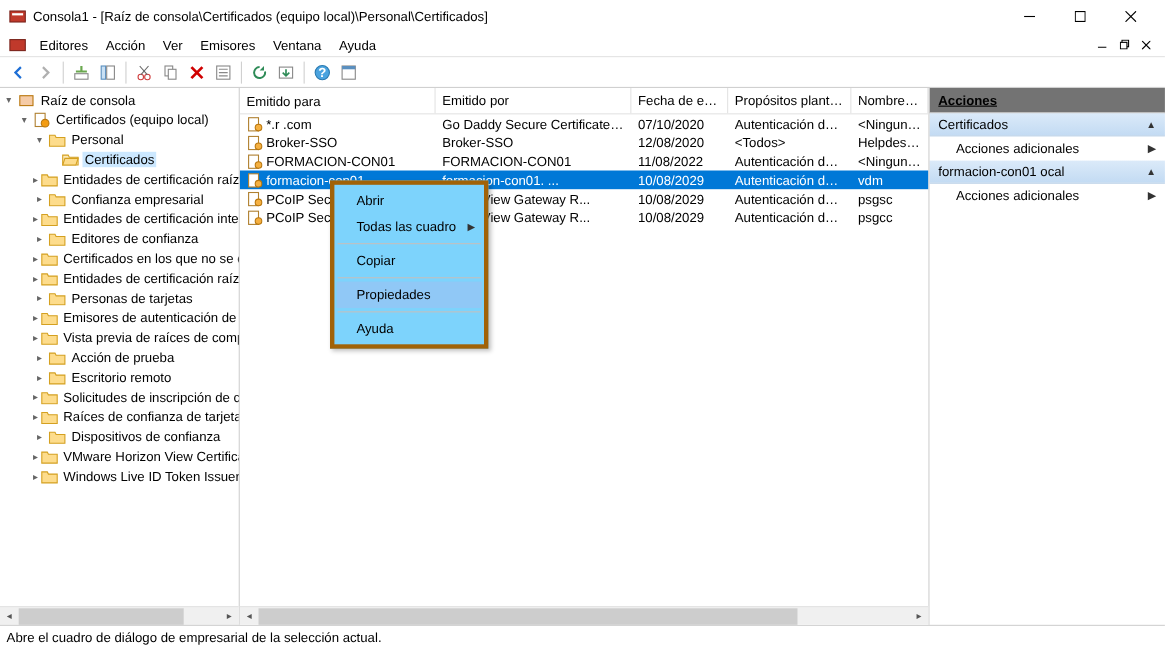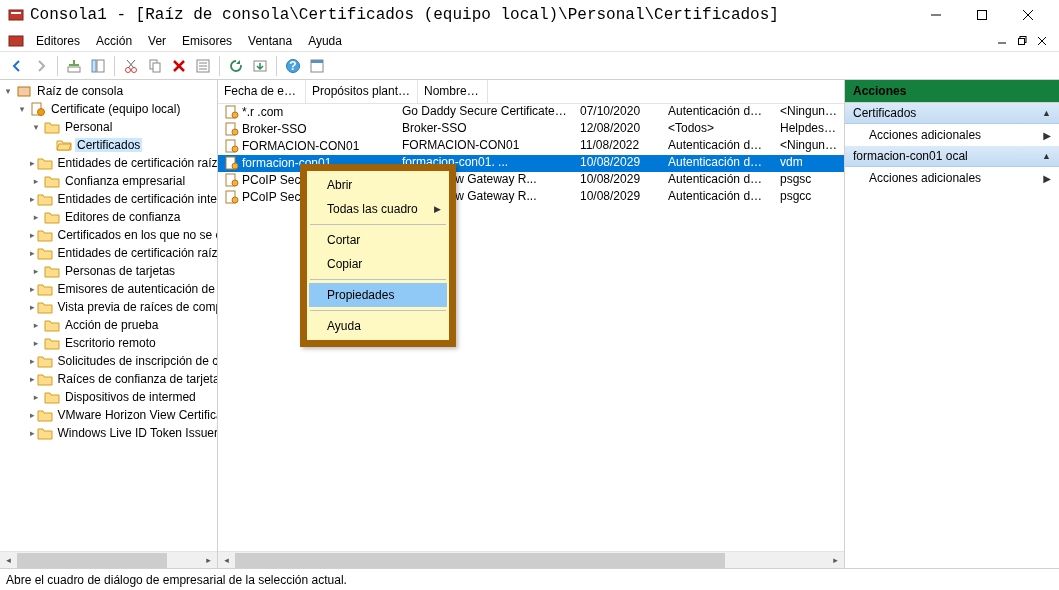--- a/index.html
+++ b/index.html
@@ -1,19 +1,19 @@
 <!DOCTYPE html>
 <html><head>
 <meta charset="utf-8">
 <style>
 * { box-sizing: border-box; margin: 0; padding: 0; font-family: "Segoe UI", Tahoma, sans-serif; font-size: 12px; }
 body { background: #fff; width: 1059px; height: 590px; overflow: hidden; display: flex; flex-direction: column; }
 .titlebar { height: 30px; display: flex; align-items: center; padding: 0 8px; }
 .titlebar .icon { width: 16px; height: 16px; margin-right: 6px; display: flex; align-items: center; justify-content: center; }
-.titlebar .title { flex: 1; font-size: 16px; font-family: Liberation Mono, monospace; }
+.titlebar .title { flex: 1; font-size: 12px; }
 .win-controls { display: flex; gap: 0; }
 .win-btn { width: 46px; height: 30px; display: flex; align-items: center; justify-content: center; }
 .menubar { height: 22px; display: flex; align-items: center; padding: 0 8px; border-bottom: 1px solid #e3e3e3; }
 .menubar .menu-item { padding: 2px 8px; cursor: default; }
 .mdi-controls { margin-left: auto; display: flex; gap: 2px; }
 .mdi-btn { width: 18px; height: 16px; display: flex; align-items: center; justify-content: center; border: 1px solid transparent; }
 .toolbar { height: 28px; display: flex; align-items: center; padding: 2px 6px; gap: 2px; border-bottom: 1px solid #d0d0d0; }
 .tb-btn { width: 22px; height: 22px; display: flex; align-items: center; justify-content: center; border: 1px solid transparent; border-radius: 2px; }
 .tb-sep { width: 1px; height: 20px; background: #d0d0d0; margin: 0 3px; }
 .main { flex: 1; display: flex; min-height: 0; }
@@ -25,30 +25,30 @@
 .tree { padding: 2px 0; }
 .tree-row { display: flex; align-items: center; height: 18px; white-space: nowrap; padding-right: 4px; }
 .tree-row .expander { width: 12px; height: 12px; display: flex; align-items: center; justify-content: center; color: #666; font-size: 9px; margin-right: 2px; }
 .tree-row .label { padding: 0 2px; }
 .tree-row.sel .label { background: #cce8ff; }
 .folder-icon { width: 16px; height: 13px; margin-right: 3px; display: inline-block; }
 .console-icon { width: 16px; height: 16px; margin-right: 3px; }
 .list-header { display: flex; height: 24px; border-bottom: 1px solid #e3e3e3; }
 .list-header .col { padding: 4px 6px; border-right: 1px solid #e3e3e3; white-space: nowrap; overflow: hidden; text-overflow: ellipsis; }
 .list-body { }
-.list-row { display: flex; height: 17px; align-items: flex-start; }
+.list-row { display: flex; height: 17px; align-items: center; }
 .list-row .cell { padding: 0 6px; white-space: nowrap; overflow: hidden; text-overflow: ellipsis; }
 .list-row.sel { background: #0078d7; color: #fff; }
 .cert-icon { width: 16px; height: 16px; margin-right: 2px; flex-shrink: 0; display: inline-flex; align-items: center; justify-content: center; }
-.actions-header { background: #15803d; padding: 4px 8px; font-weight: 600; border-bottom: 1px solid #d0d0d0; }
+.actions-header { background: #737373; padding: 4px 8px; font-weight: 600; border-bottom: 1px solid #d0d0d0; text-decoration: underline; }
 .actions-group-title { background: linear-gradient(#dbeaf9, #c3dbf3); padding: 3px 8px; border-bottom: 1px solid #b5cde5; display: flex; align-items: center; }
 .actions-group-title .up-icon { margin-left: auto; font-size: 9px; color: #333; }
 .actions-item { padding: 4px 8px 4px 24px; display: flex; align-items: center; position: relative; }
 .actions-item .chev { margin-left: auto; font-size: 10px; color: #333; }
-.context-menu { position: absolute; left: 305px; top: 152px; width: 156px; background: #fef9c3; border: 7px solid #a16207; box-shadow: 2px 2px 4px rgba(0,0,0,0.25); z-index: 100; padding: 2px; }
+.context-menu { position: absolute; left: 305px; top: 152px; width: 144px; background: #7dd3fc; border: 4px solid #a16207; box-shadow: 2px 2px 4px rgba(0,0,0,0.25); z-index: 100; padding: 2px; }
 .ctx-item { padding: 5px 18px; white-space: nowrap; position: relative; }
 .ctx-item.hl { background: #90c8f6; }
 .ctx-item .sub { position: absolute; right: 6px; top: 50%; transform: translateY(-50%); font-size: 9px; color: #333; }
 .ctx-sep { height: 1px; background: #c0c0c0; margin: 3px 1px; }
 .statusbar { height: 22px; border-top: 1px solid #d0d0d0; display: flex; align-items: center; padding: 0 6px; }
 .hscroll { height: 17px; background: #f0f0f0; border-top: 1px solid #e3e3e3; display: flex; align-items: center; }
 .hscroll .thumb { height: 15px; background: #cdcdcd; border-radius: 0; }
 .hscroll .arrow { width: 17px; height: 17px; display: flex; align-items: center; justify-content: center; color: #555; font-size: 9px; }
 
 .c0 { width: 178px; display: flex; align-items: center; }
@@ -218,21 +218,21 @@
           <span class="label">Raíz de consola</span>
         </div>
         <div class="tree-row" style="padding-left:16px">
           <span class="expander">▾</span>
           <span class="console-icon">
               <svg width="16" height="16">
                 <rect x="2" y="2" width="9" height="12" fill="#fff" stroke="#b08030"></rect>
                 <circle cx="11" cy="11" r="3.5" fill="#f39c12" stroke="#b9770e"></circle>
               </svg>
             </span>
-          <span class="label">Certificate (equipo local)</span>
+          <span class="label">Certificados (equipo local)</span>
         </div>
         <div class="tree-row" style="padding-left:30px">
           <span class="expander">▾</span>
           <span class="folder-icon">
               <svg width="16" height="13">
                 <path d="M1 2h5l1 2h8v8H1z" fill="#fddc8c" stroke="#d4a020"></path>
               </svg>
             </span>
           <span class="label">Personal</span>
         </div>
@@ -364,21 +364,21 @@
               </span>
               <span class="label">Raíces de confianza de tarjetas inte</span>
             </div>
             <div class="tree-row" style="padding-left: 30px;">
               <span class="expander">▸</span>
               <span class="folder-icon">
                 <svg width="16" height="13">
                   <path d="M1 2h5l1 2h8v8H1z" fill="#fddc8c" stroke="#d4a020"></path>
                 </svg>
               </span>
-              <span class="label">Dispositivos de intermed</span>
+              <span class="label">Dispositivos de confianza</span>
             </div>
             <div class="tree-row" style="padding-left: 30px;">
               <span class="expander">▸</span>
               <span class="folder-icon">
                 <svg width="16" height="13">
                   <path d="M1 2h5l1 2h8v8H1z" fill="#fddc8c" stroke="#d4a020"></path>
                 </svg>
               </span>
               <span class="label">VMware Horizon View Certificates</span>
             </div>
@@ -397,20 +397,22 @@
     <div class="hscroll">
       <div class="arrow">◂</div>
       <div class="thumb" style="width:150px;margin-left:0"></div>
       <div style="flex:1"></div>
       <div class="arrow">▸</div>
     </div>
   </div>
 
   <div class="pane list-pane" style="position:relative">
     <div class="list-header">
+      <div class="col c0">Emitido para</div>
+      <div class="col c1">Emitido por</div>
       <div class="col c2">Fecha de expir...</div>
       <div class="col c3">Propósitos plantea...</div>
       <div class="col c4">Nombre desc</div>
     </div>
     <div class="scroll-area">
       <div class="list-body" id="list-body">
           <div class="list-row">
             <div class="cell c0">
               <span class="cert-icon">
                 <svg width="14" height="14">
@@ -502,21 +504,20 @@
           </div>
         </div>
 
       <div class="context-menu" style="left:82px; top:60px;">
         <div class="ctx-item">Abrir</div>
         <div class="ctx-item">
           <span>Todas las cuadro</span>
           <span class="sub">▶</span>
         </div>
         <div class="ctx-sep"></div>
-        <div class="ctx-item">Cortar</div>
         <div class="ctx-item">Copiar</div>
         <div class="ctx-sep"></div>
         <div class="ctx-item hl">Propiedades</div>
         <div class="ctx-sep"></div>
         <div class="ctx-item">Ayuda</div>
       </div>
     </div>
     <div class="hscroll">
       <div class="arrow">◂</div>
       <div class="thumb" style="width:490px"></div>

